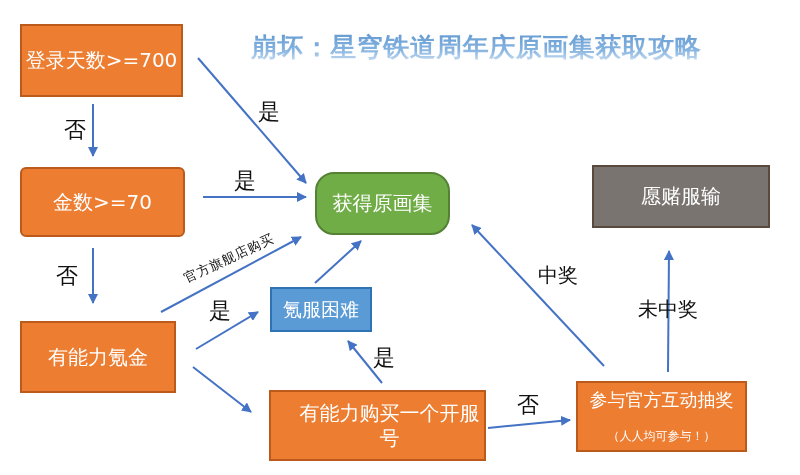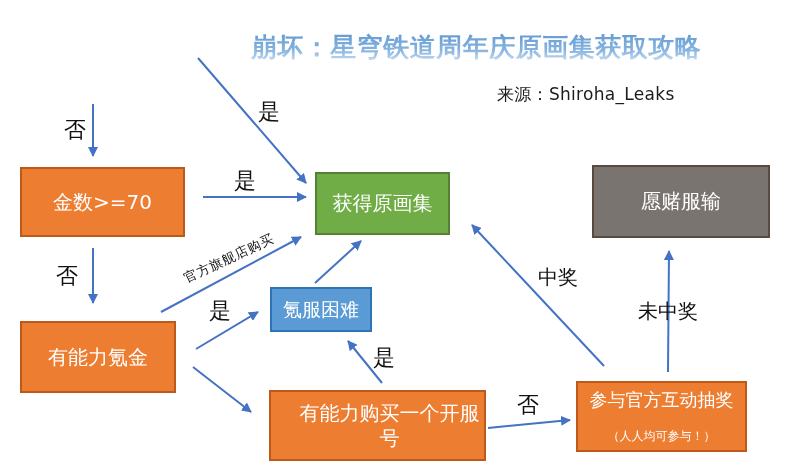--- a/index.html
+++ b/index.html
@@ -26,54 +26,53 @@
   
   .node{
     position:absolute;display:flex;flex-direction:column;align-items:center;justify-content:center;
     color:#ffffff;text-align:center;box-sizing:border-box;line-height:1.25;
   }
   .orange{background:#ed7d31;border:2px solid #bc5a1c;}
   .green {background:#70ad47;border:2px solid #558135;}
   .blue  {background:#5b9bd5;border:2px solid #2e74b5;text-align:center;}
   .gray  {background:#7a7471;border:2px solid #5a4a3e;}
   #n-login   {left:20px; top:24px; width:163px;height:73px;font-size:20px;}
-  #n-jade    {left:20px; top:167px;width:165px;height:70px;font-size:20px;}
+  #n-jade    {left:20px; top:167px;width:165px;height:70px;font-size:20px;border-radius:6px;}
   #n-pay     {left:20px; top:321px;width:156px;height:72px;font-size:20px;}
-  #n-artbook {left:315px;top:172px;width:135px;height:63px;font-size:20px;}
+  #n-artbook {left:315px;top:172px;width:135px;height:63px;font-size:20px;border-radius:19px;}
   #n-overcome{left:270px;top:287px;width:102px;height:45px;font-size:19px;}
   #n-buyacct {left:269px;top:390px;width:217px;height:71px;font-size:20px;padding-left:24px;}
-  #n-loss    {left:592px;top:165px;width:178px;height:73px;font-size:20px;}
+  #n-loss    {left:592px;top:165px;width:178px;height:63px;font-size:20px;}
   #n-lottery {left:576px;top:381px;width:171px;height:71px;font-size:18px;}
   .node .sub{font-size:12px;margin-top:18px;}
   
   .edges{position:absolute;left:0;top:0;width:800px;height:475px;}
   .edges line{stroke:#4472c4;stroke-width:2;}
   
   .elbl{
     position:absolute;transform:translate(-50%,-50%);color:#111111;
     font-size:22px;white-space:nowrap;line-height:1;
   }
-  .elbl.small{font-size:20px;}
+  .elbl.small{font-size:20px;font-family:Liberation Mono, monospace;}
   .elbl.rot{
     font-size:13px;letter-spacing:1px;
     transform:translate(-50%,-50%) rotate(-25deg);
   }
   .lbl-no1{left:75px;top:130px;}  .lbl-no2{left:67px;top:276px;}  .lbl-no3{left:528px;top:405px;}
   .lbl-yes1{left:269px;top:112px;}.lbl-yes2{left:245px;top:181px;}
   .lbl-yes3{left:220px;top:311px;}.lbl-yes4{left:384px;top:358px;}
   .lbl-win{left:558px;top:277px;} .lbl-nowin{left:668px;top:311px;}
   .lbl-flagship{left:229px;top:258px;}
 </style>
 </head>
 <body>
 
 <div class="canvas">
 
   <div class="title">崩坏：星穹铁道周年庆原画集获取攻略</div>
-  <div class="source">来源：Shiroha_Leaks</div>
 
   <svg class="edges" viewBox="0 0 800 475">
     <defs>
       <marker id="ah" markerUnits="userSpaceOnUse" markerWidth="11" markerHeight="10" refX="9" refY="5" orient="auto">
         <path d="M0,0 L10,5 L0,10 z" fill="#4472c4"></path>
       </marker>
     </defs>
     <line x1="93" y1="104" x2="93" y2="156" marker-end="url(#ah)"></line>
     <line x1="93" y1="248" x2="93" y2="303" marker-end="url(#ah)"></line>
     <line x1="198" y1="58" x2="306" y2="183" marker-end="url(#ah)"></line>
@@ -81,20 +80,23 @@
     <line x1="161" y1="312" x2="301" y2="237" marker-end="url(#ah)"></line>
     <line x1="196" y1="349" x2="258" y2="312" marker-end="url(#ah)"></line>
     <line x1="193" y1="367" x2="251" y2="412" marker-end="url(#ah)"></line>
     <line x1="382" y1="383" x2="348" y2="341" marker-end="url(#ah)"></line>
     <line x1="315" y1="283" x2="361" y2="241" marker-end="url(#ah)"></line>
     <line x1="488" y1="428" x2="570" y2="420" marker-end="url(#ah)"></line>
     <line x1="604" y1="366" x2="472" y2="225" marker-end="url(#ah)"></line>
     <line x1="668" y1="372" x2="669" y2="251" marker-end="url(#ah)"></line>
   </svg>
 
+  <div class="node orange" id="n-login">
+      <span>登录天数&gt;=700</span>
+    </div>
   <div class="node orange" id="n-jade">
       <span>金数&gt;=70</span>
     </div>
   <div class="node orange" id="n-pay">
       <span>有能力氪金</span>
     </div>
   <div class="node green" id="n-artbook">
       <span>获得原画集</span>
     </div>
   <div class="node blue" id="n-overcome">

